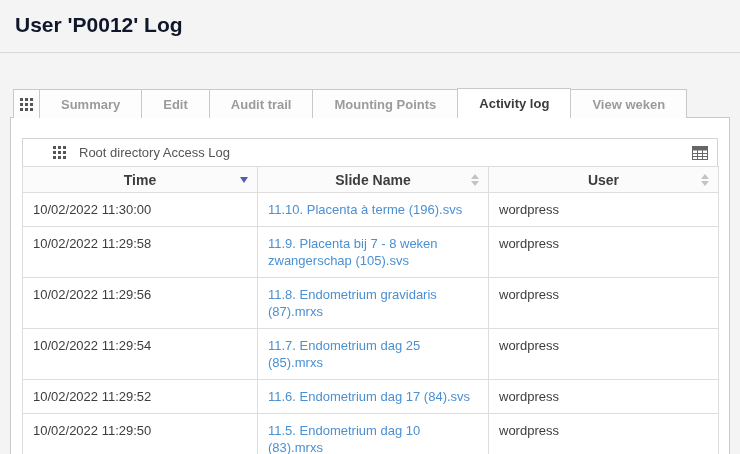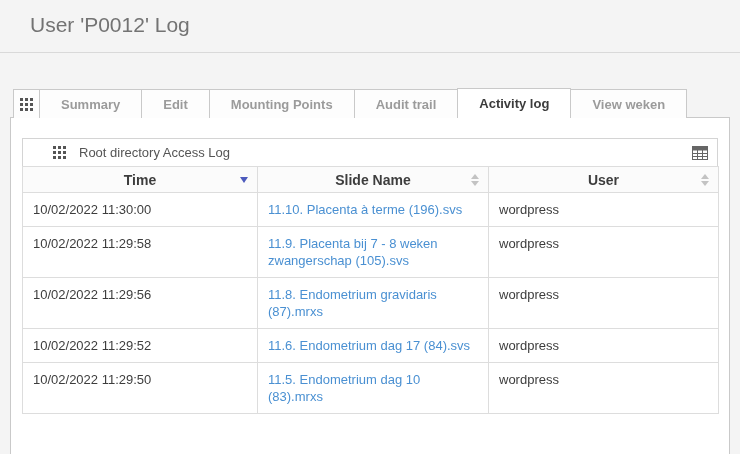--- a/index.html
+++ b/index.html
@@ -5,22 +5,22 @@
   * { margin:0; padding:0; box-sizing:border-box; }
   html,body { width:740px; height:454px; }
   body {
     position:relative;
     overflow:hidden;
     background:#f4f4f4;
     font-family:"Liberation Sans", sans-serif;
     color:#3d3d3d;
   }
   .page-title {
-    position:absolute; left:30px; top:13px;
-    font-size:21px; font-weight:400; color:#737373;
+    position:absolute; left:15px; top:13px;
+    font-size:21px; font-weight:700; color:#0f172a;
   }
   .top-divider {
     position:absolute; left:0; top:52px; width:740px; height:1px;
     background:#d9d9d9;
   }
   
   .tabbar {
     position:absolute; left:13px; top:88px; display:flex; z-index:3;
     align-items:flex-end;
   }
@@ -122,22 +122,22 @@
             <rect x="10" y="5" width="3" height="3"></rect>
           <rect x="0" y="10" width="3" height="3"></rect>
             <rect x="5" y="10" width="3" height="3"></rect>
             <rect x="10" y="10" width="3" height="3"></rect>
         </g>
       </svg>
     </span>
   </div>
   <div class="tab">Summary</div>
   <div class="tab">Edit</div>
+  <div class="tab">Audit trail</div>
   <div class="tab">Mounting Points</div>
-  <div class="tab">Audit trail</div>
   <div class="tab active">Activity log</div>
   <div class="tab">View weken</div>
 </div>
 
 <div class="panel">
   <div class="widget">
 
     <div class="widget-toolbar">
       <span class="grid-cell">
         <span>
@@ -209,20 +209,25 @@
           <td>10/02/2022 11:29:58</td>
           <td><a class="slide-link">11.9. Placenta bij 7 - 8 weken zwangerschap (105).svs</a></td>
           <td>wordpress</td>
         </tr>
         <tr>
           <td>10/02/2022 11:29:56</td>
           <td><a class="slide-link">11.8. Endometrium gravidaris (87).mrxs</a></td>
           <td>wordpress</td>
         </tr>
         <tr>
+          <td>10/02/2022 11:29:54</td>
+          <td><a class="slide-link">11.7. Endometrium dag 25 (85).mrxs</a></td>
+          <td>wordpress</td>
+        </tr>
+        <tr>
           <td>10/02/2022 11:29:52</td>
           <td><a class="slide-link">11.6. Endometrium dag 17 (84).svs</a></td>
           <td>wordpress</td>
         </tr>
         <tr>
           <td>10/02/2022 11:29:50</td>
           <td><a class="slide-link">11.5. Endometrium dag 10 (83).mrxs</a></td>
           <td>wordpress</td>
         </tr>
 

